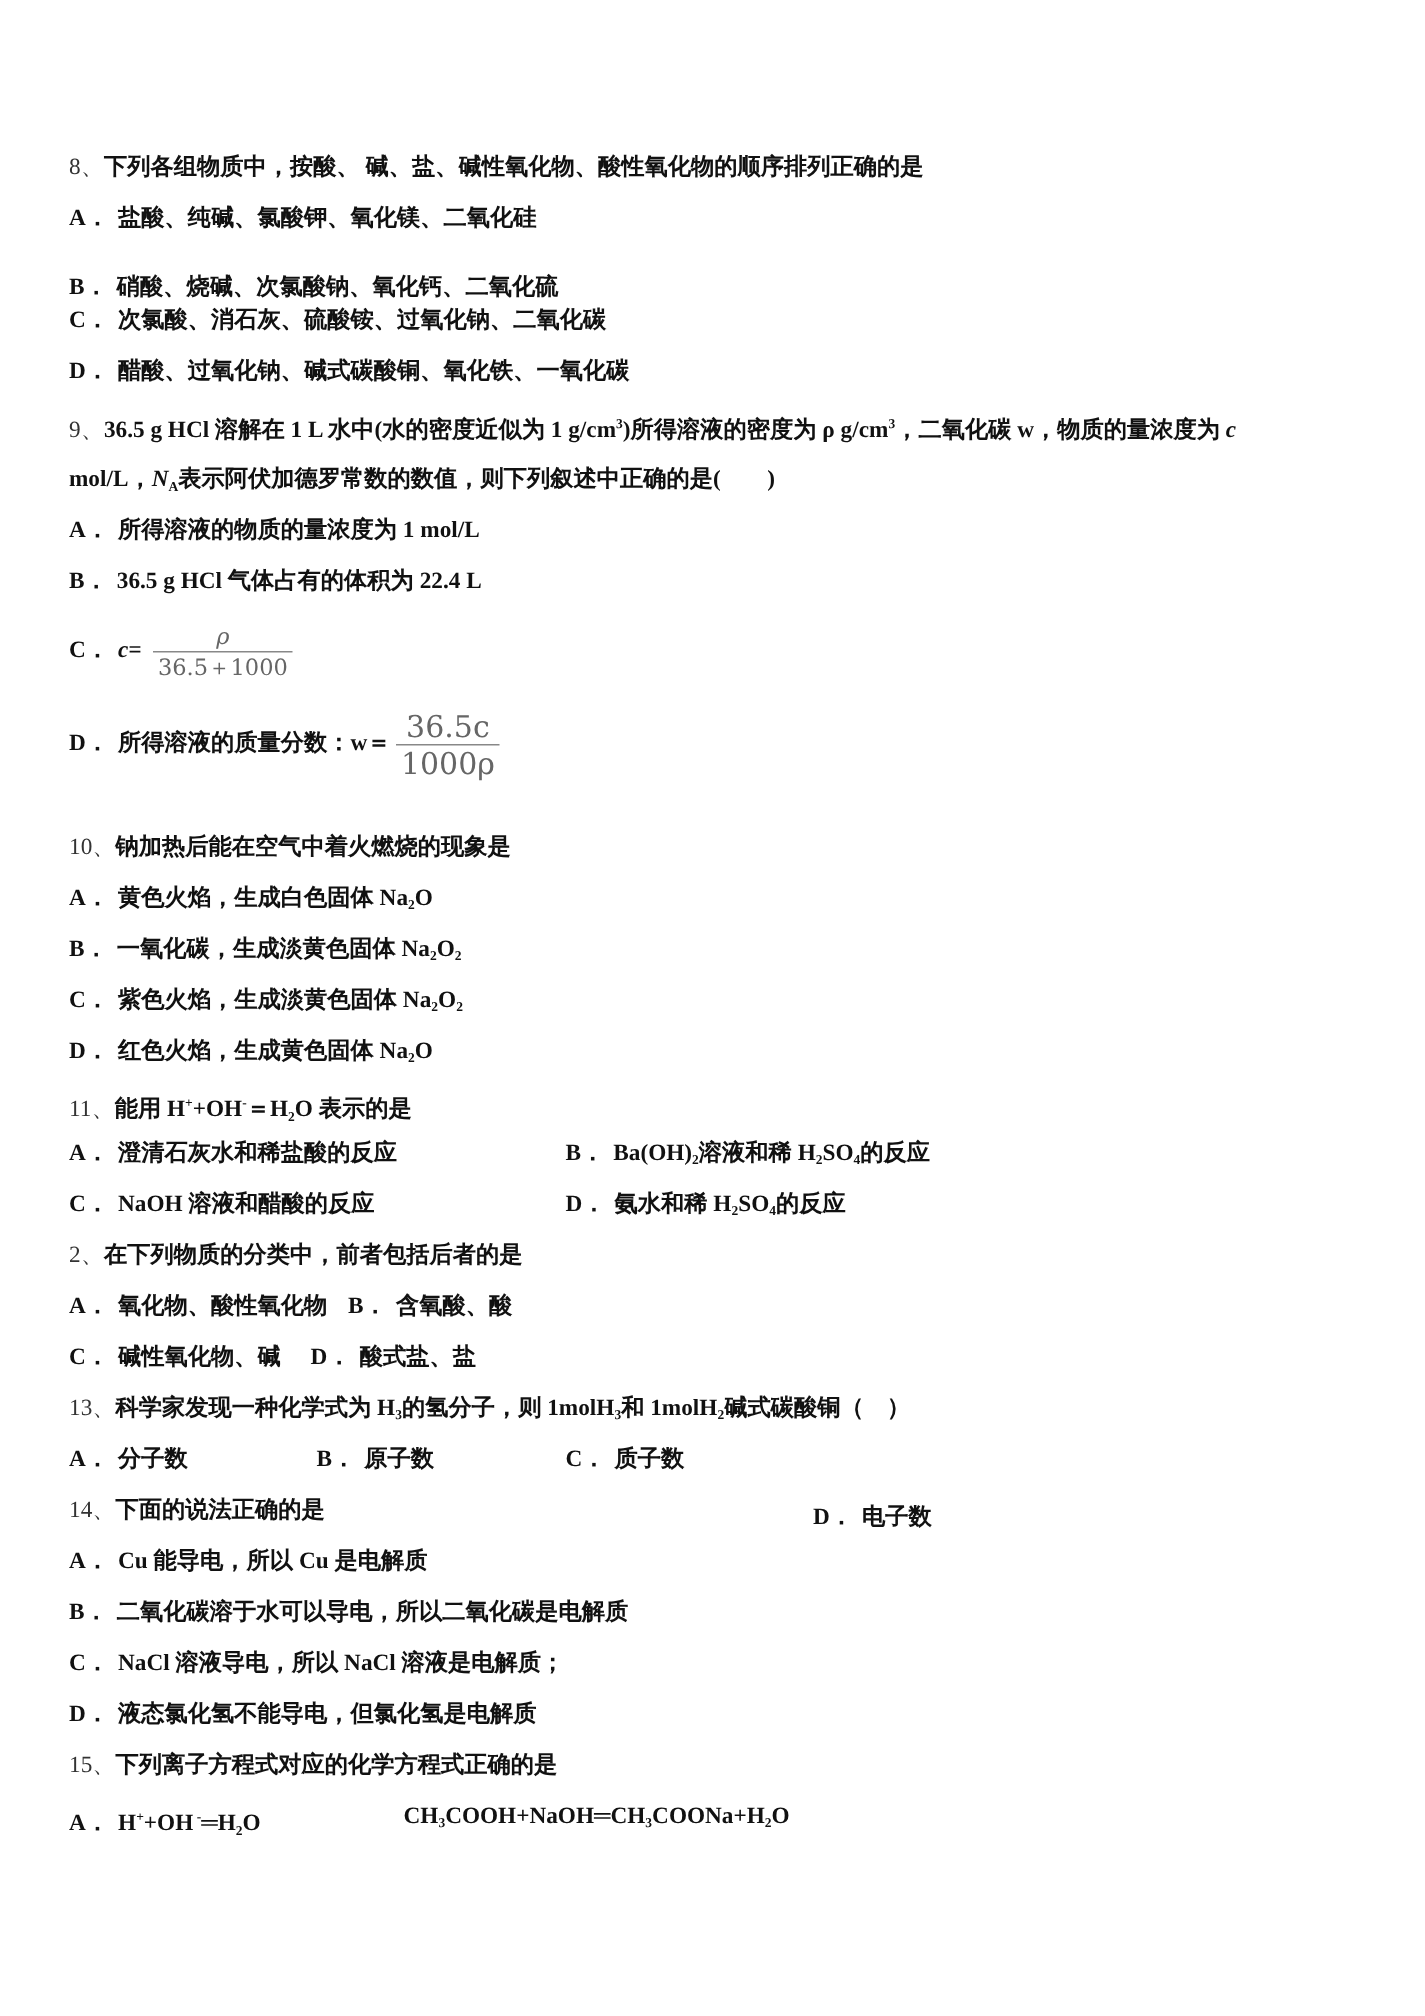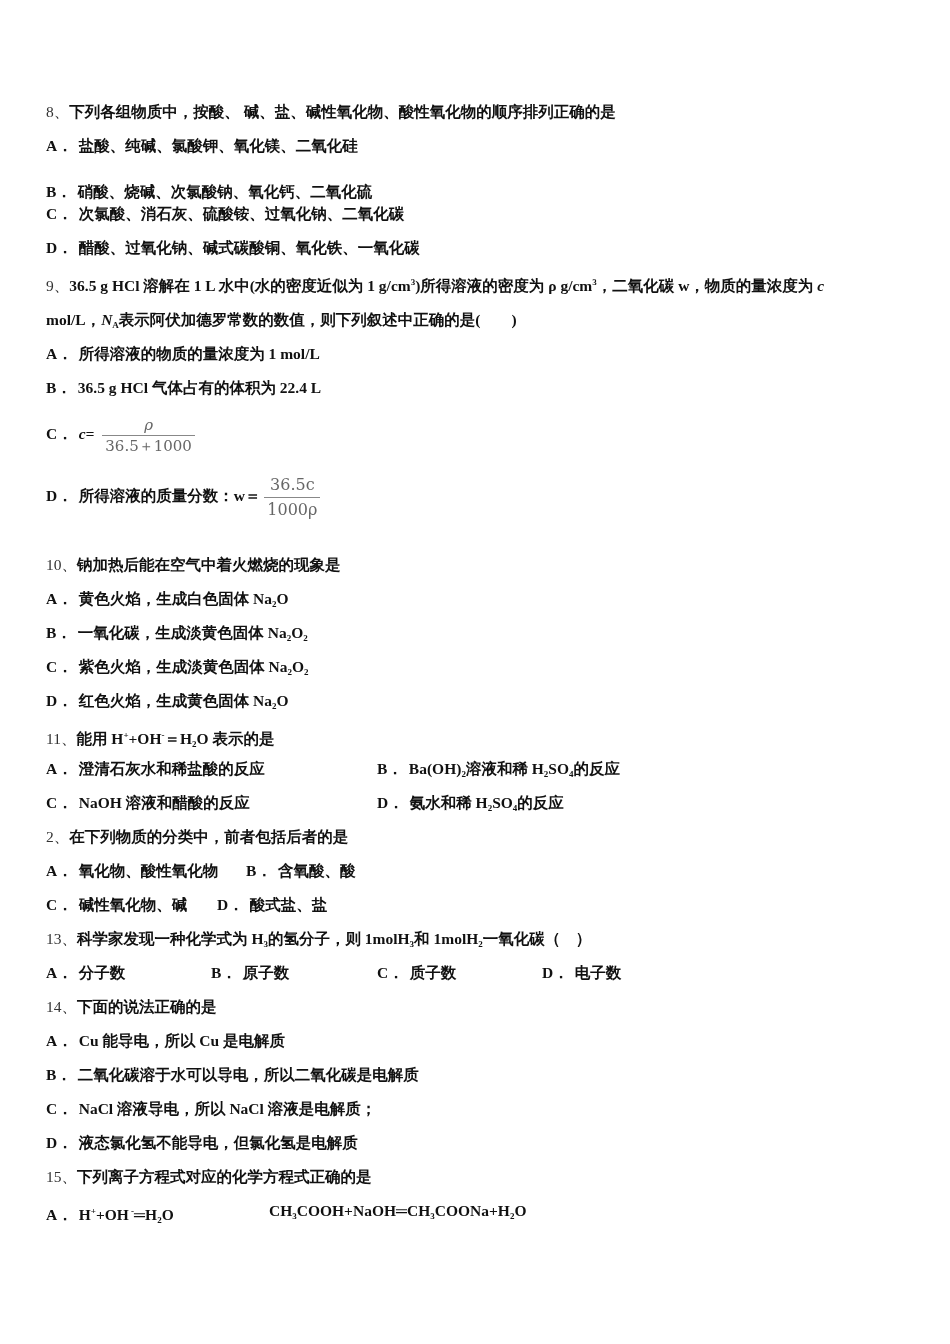--- a/index.html
+++ b/index.html
@@ -11,21 +11,21 @@
   .line { position: absolute; left: 46px; white-space: nowrap; line-height: 20px; }
   .qnum { font-weight: normal; color: #333; }
   .b { font-weight: bold; }
   .lbl { font-weight: bold; margin-right: 6px; }
   sub { font-size: 9px; vertical-align: -3px; }
   sup { font-size: 9px; vertical-align: 6px; }
   .col { position: absolute; white-space: nowrap; line-height: 20px; }
   .frac { display: inline-block; vertical-align: middle; text-align: center; color: #666; font-family: "DejaVu Serif", serif; font-size: 15px; }
   .frac .num { display: block; padding: 0 3px; border-bottom: 1px solid #888; line-height: 20px; }
   .frac .den { display: block; padding: 0 3px; line-height: 20px; }
-  .frac.big { font-size: 16px; }
+  .frac.big { font-size: 20px; }
   .frac.big .num, .frac.big .den { line-height: 24px; }
 </style>
 </head>
 <body>
 
 <div class="line" style="top:102px">
   <span class="qnum">8、</span><span class="b">下列各组物质中，按酸、  碱、盐、碱性氧化物、酸性氧化物的顺序排列正确的是</span>
 </div>
 <div class="line" style="top:136px"><span class="lbl">A．</span><span class="b">盐酸、纯碱、氯酸钾、氧化镁、二氧化硅</span></div>
 <div class="line" style="top:182px"><span class="lbl">B．</span><span class="b">硝酸、烧碱、次氯酸钠、氧化钙、二氧化硫</span></div>
@@ -69,34 +69,34 @@
 <div class="line b" style="top:759px"><span class="lbl">A．</span><span>澄清石灰水和稀盐酸的反应</span></div>
 <div class="col b" style="top:759px; left:377px;"><span class="lbl">B．</span><span>Ba(OH)</span><sub>2</sub><span>溶液和稀 H</span><sub>2</sub><span>SO</span><sub>4</sub><span>的反应</span></div>
 <div class="line b" style="top:793px"><span class="lbl">C．</span><span>NaOH 溶液和醋酸的反应</span></div>
 <div class="col b" style="top:793px; left:377px;"><span class="lbl">D．</span><span>氨水和稀 H</span><sub>2</sub><span>SO</span><sub>4</sub><span>的反应</span></div>
 
 <div class="line" style="top:827px">
   <span class="qnum">2、</span><span class="b">在下列物质的分类中，前者包括后者的是</span>
 </div>
 <div class="line b" style="top:861px">
   <span><span class="lbl">A．</span><span>氧化物、酸性氧化物</span></span>
-  <span style="margin-left:24px;"><span class="lbl">B．</span><span>含氧酸、酸</span></span>
+  <span style="margin-left:10px;"><span class="lbl">B．</span><span>含氧酸、酸</span></span>
 </div>
 <div class="line b" style="top:895px">
   <span><span class="lbl">C．</span><span>碱性氧化物、碱</span></span>
-  <span style="margin-left:26px;"><span class="lbl">D．</span><span>酸式盐、盐</span></span>
+  <span style="margin-left:16px;"><span class="lbl">D．</span><span>酸式盐、盐</span></span>
 </div>
 
 <div class="line b" style="top:929px">
-  <span class="qnum">13、</span><span>科学家发现一种化学式为 H</span><sub>3</sub><span>的氢分子，则 1molH</span><sub>3</sub><span>和 1molH</span><sub>2</sub><span>一氧化碳（　）</span>
+  <span class="qnum">13、</span><span>科学家发现一种化学式为 H</span><sub>3</sub><span>的氢分子，则 1molH</span><sub>3</sub><span>和 1molH</span><sub>2</sub><span>碱式碳酸铜（　）</span>
 </div>
 <div class="col b" style="top:963px; left:46px;font-family:Liberation Serif, serif;"><span class="lbl">A．</span><span>分子数</span></div>
 <div class="col b" style="top:963px; left:211px;"><span class="lbl">B．</span><span>原子数</span></div>
 <div class="col b" style="top:963px; left:377px;"><span class="lbl">C．</span><span>质子数</span></div>
-<div class="col b" style="top:963px; left:542px;"><span class="lbl">D．</span><span>电子数</span></div>
+<div class="col b" style="top:1002px; left:542px;"><span class="lbl">D．</span><span>电子数</span></div>
 
 <div class="line" style="top:997px">
   <span class="qnum">14、</span><span class="b">下面的说法正确的是</span>
 </div>
 <div class="line b" style="top:1031px"><span class="lbl">A．</span><span>Cu 能导电，所以 Cu 是电解质</span></div>
 <div class="line b" style="top:1065px"><span class="lbl">B．</span><span>二氧化碳溶于水可以导电，所以二氧化碳是电解质</span></div>
 <div class="line b" style="top:1099px"><span class="lbl">C．</span><span>NaCl 溶液导电，所以 NaCl 溶液是电解质；</span></div>
 <div class="line b" style="top:1133px"><span class="lbl">D．</span><span>液态氯化氢不能导电，但氯化氢是电解质</span></div>
 
 <div class="line" style="top:1167px">

